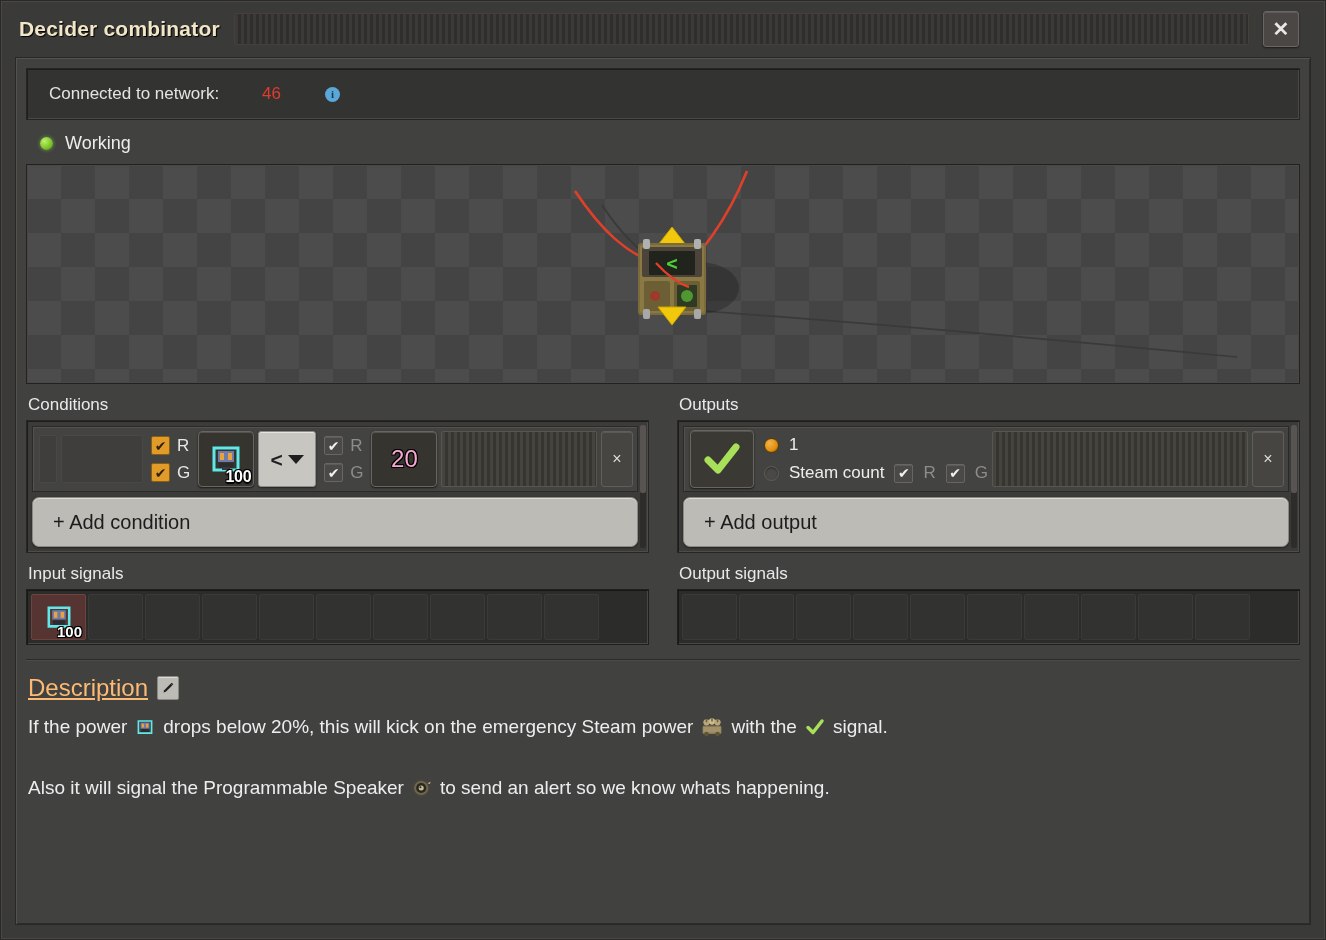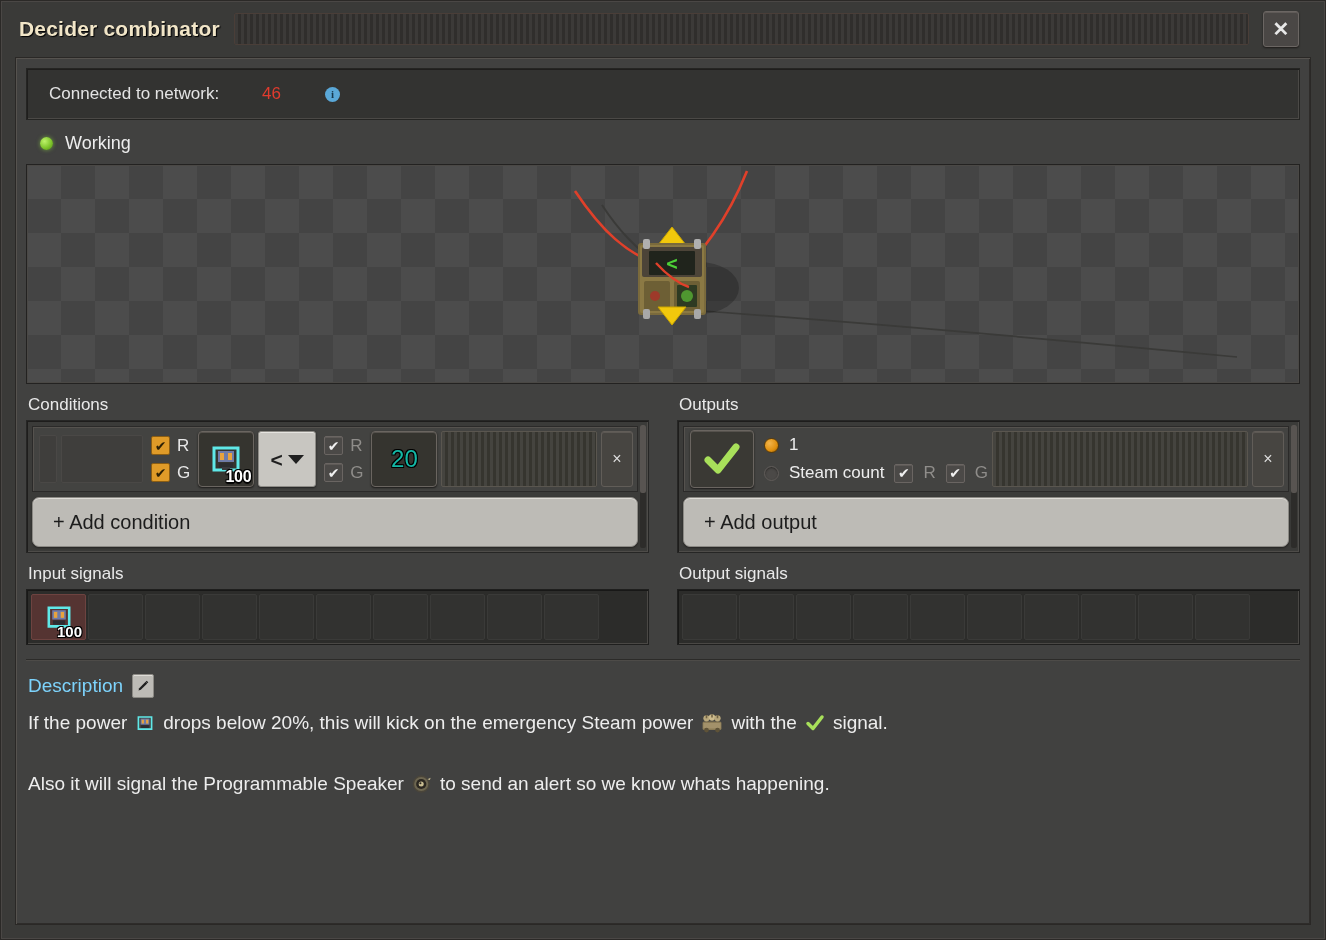--- a/index.html
+++ b/index.html
@@ -288,21 +288,21 @@
     width: 66px; height: 56px;
     background: #35342f;
     border: 1px solid #6a6560;
     border-radius: 4px;
     box-shadow: inset 0 1px 0 #56524d, 0 1px 2px #1c1b19;
     display: flex; align-items: center; justify-content: center;
     cursor: text;
   }
   .const-val {
     font-size: 24px;
-    color: #14b8a6;
+    color: #f9a8d4;
     text-shadow: -1px -1px 0 #000, 1px -1px 0 #000, -1px 1px 0 #000, 1px 1px 0 #000;
   }
 
   
   .row-handle {
     height: 56px;
     flex: 1;
     min-width: 40px;
     background: repeating-linear-gradient(
         to right,
@@ -416,21 +416,21 @@
     background: #2c2b29;
     box-shadow: 0 1px 0 #4d4b48;
   }
   .desc-wrap { padding: 14px 12px 0 12px; }
   .desc-head {
     display: flex;
     align-items: center;
     gap: 9px;
     margin-bottom: 12px;
   }
-  .desc-title { font-size: 19px; color: #7dd3fc; }
+  .desc-title { font-size: 24px; color: #fdba74; text-decoration: underline; }
   .edit-btn {
     width: 22px; height: 24px;
     background: #bdbbb6;
     border: 1px solid #8b8984;
     border-radius: 2px;
     display: flex; align-items: center; justify-content: center;
     cursor: pointer;
     box-shadow: inset 0 1px 0 #dedcd7;
   }
   .desc-p {

